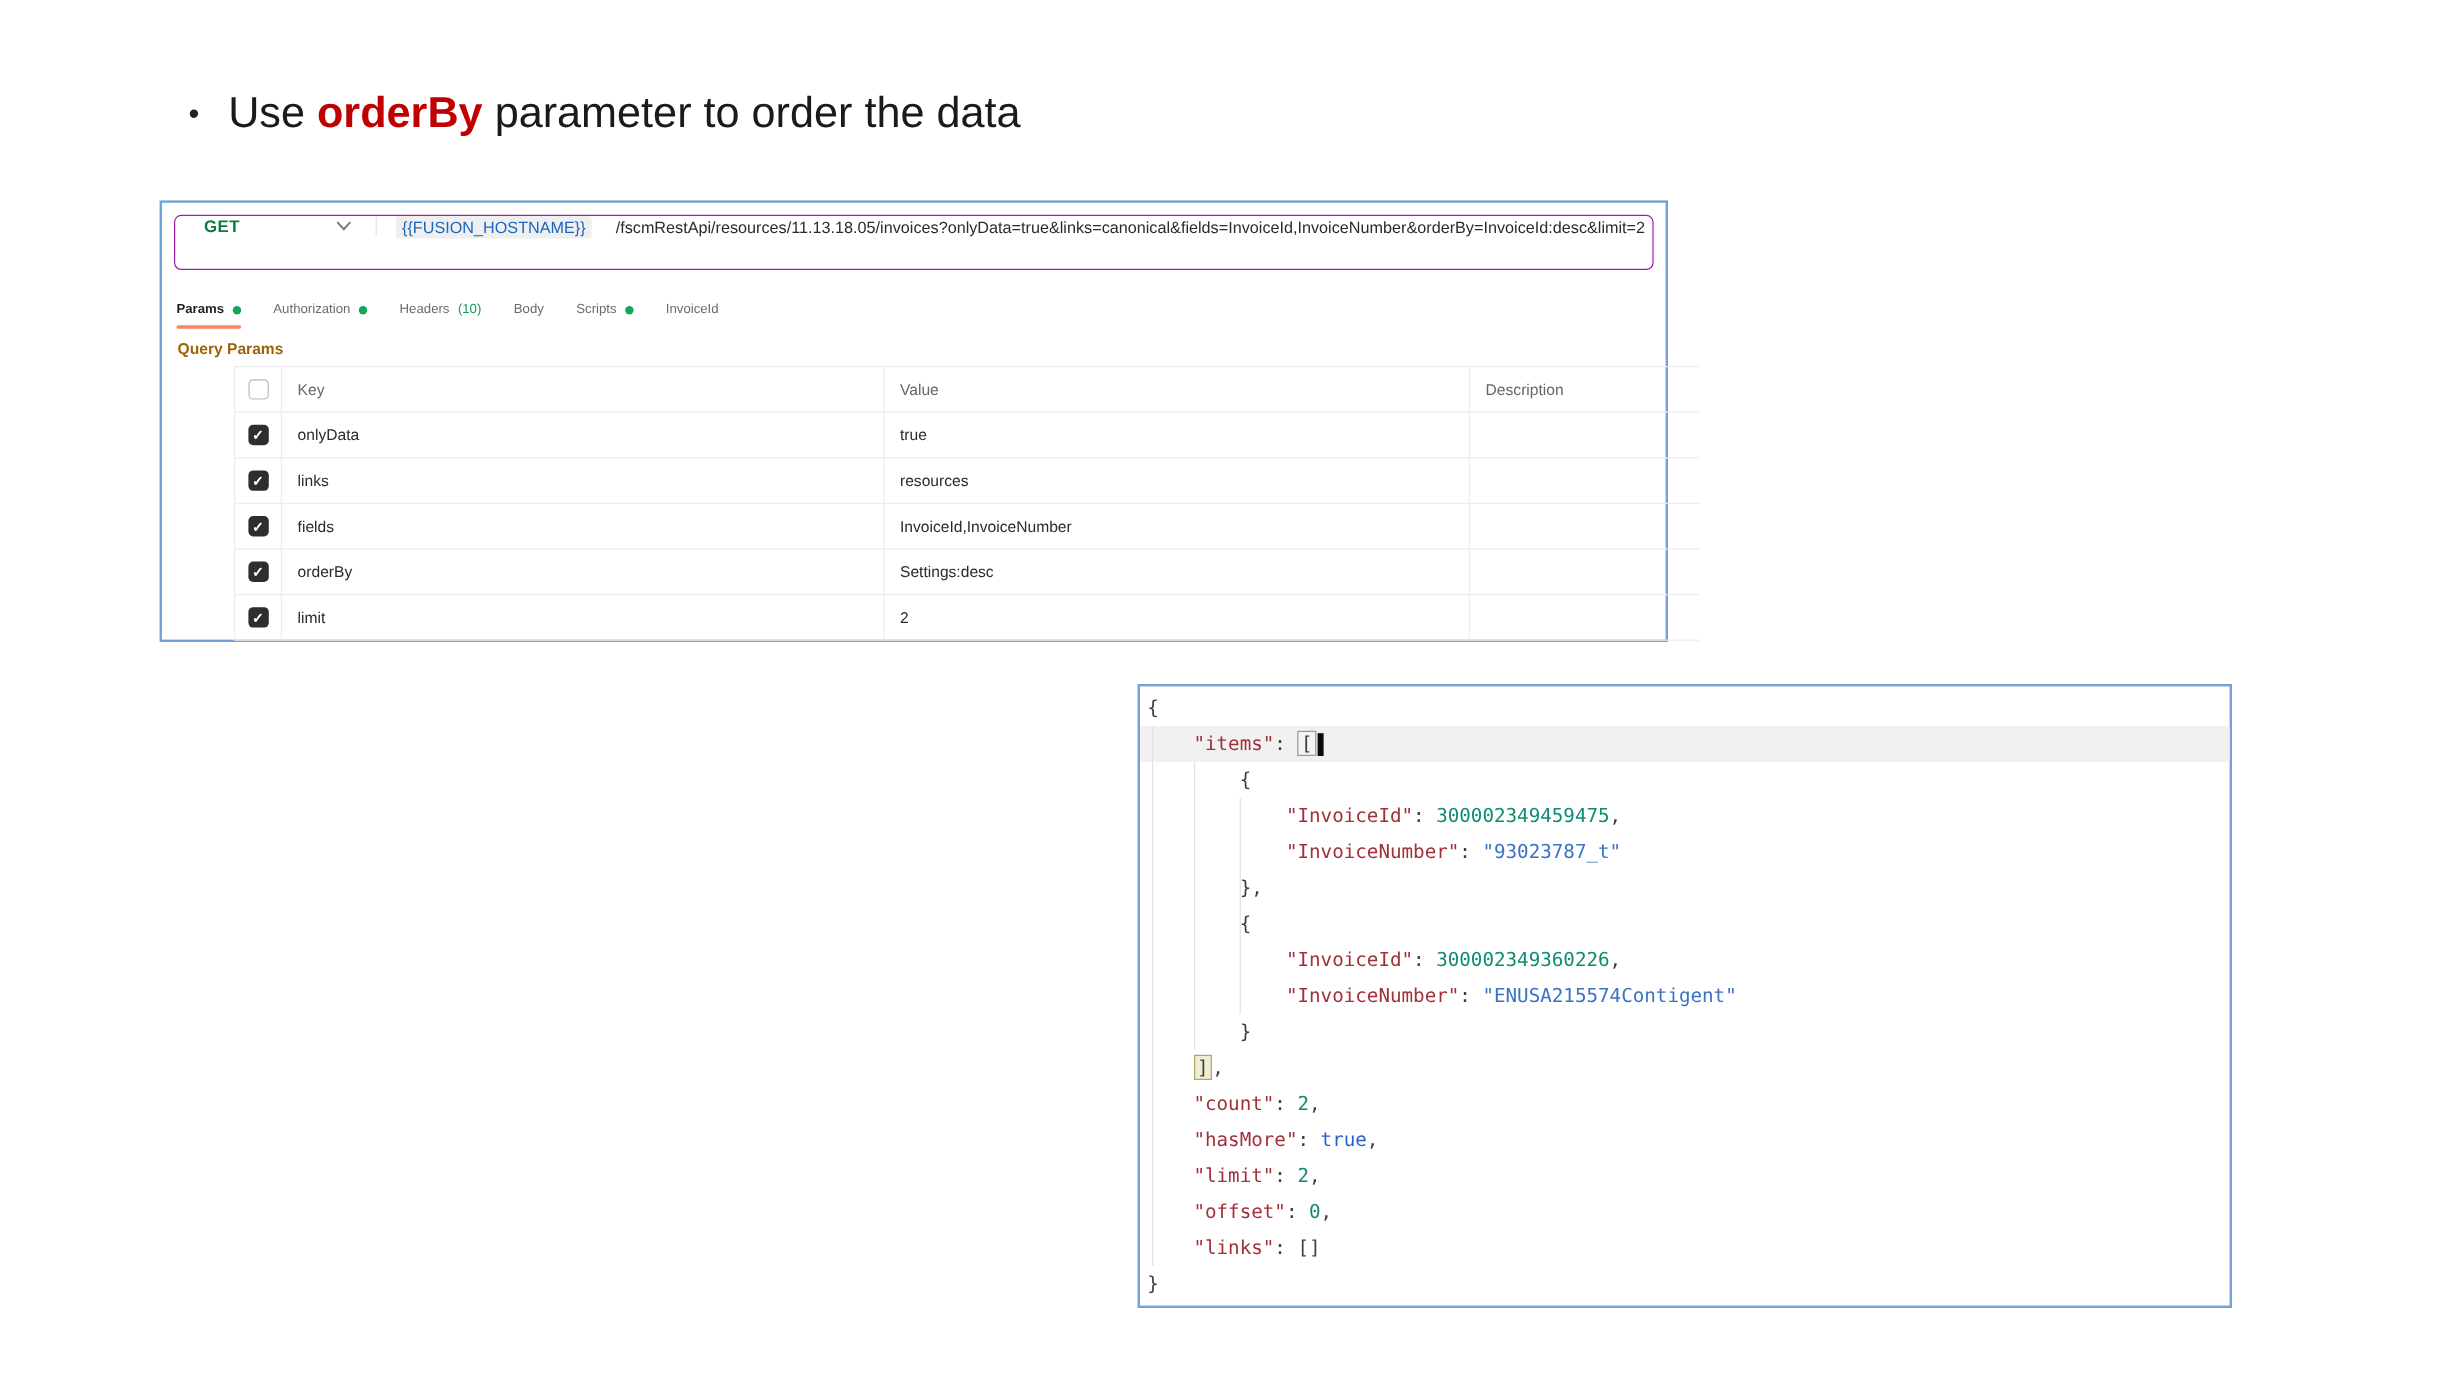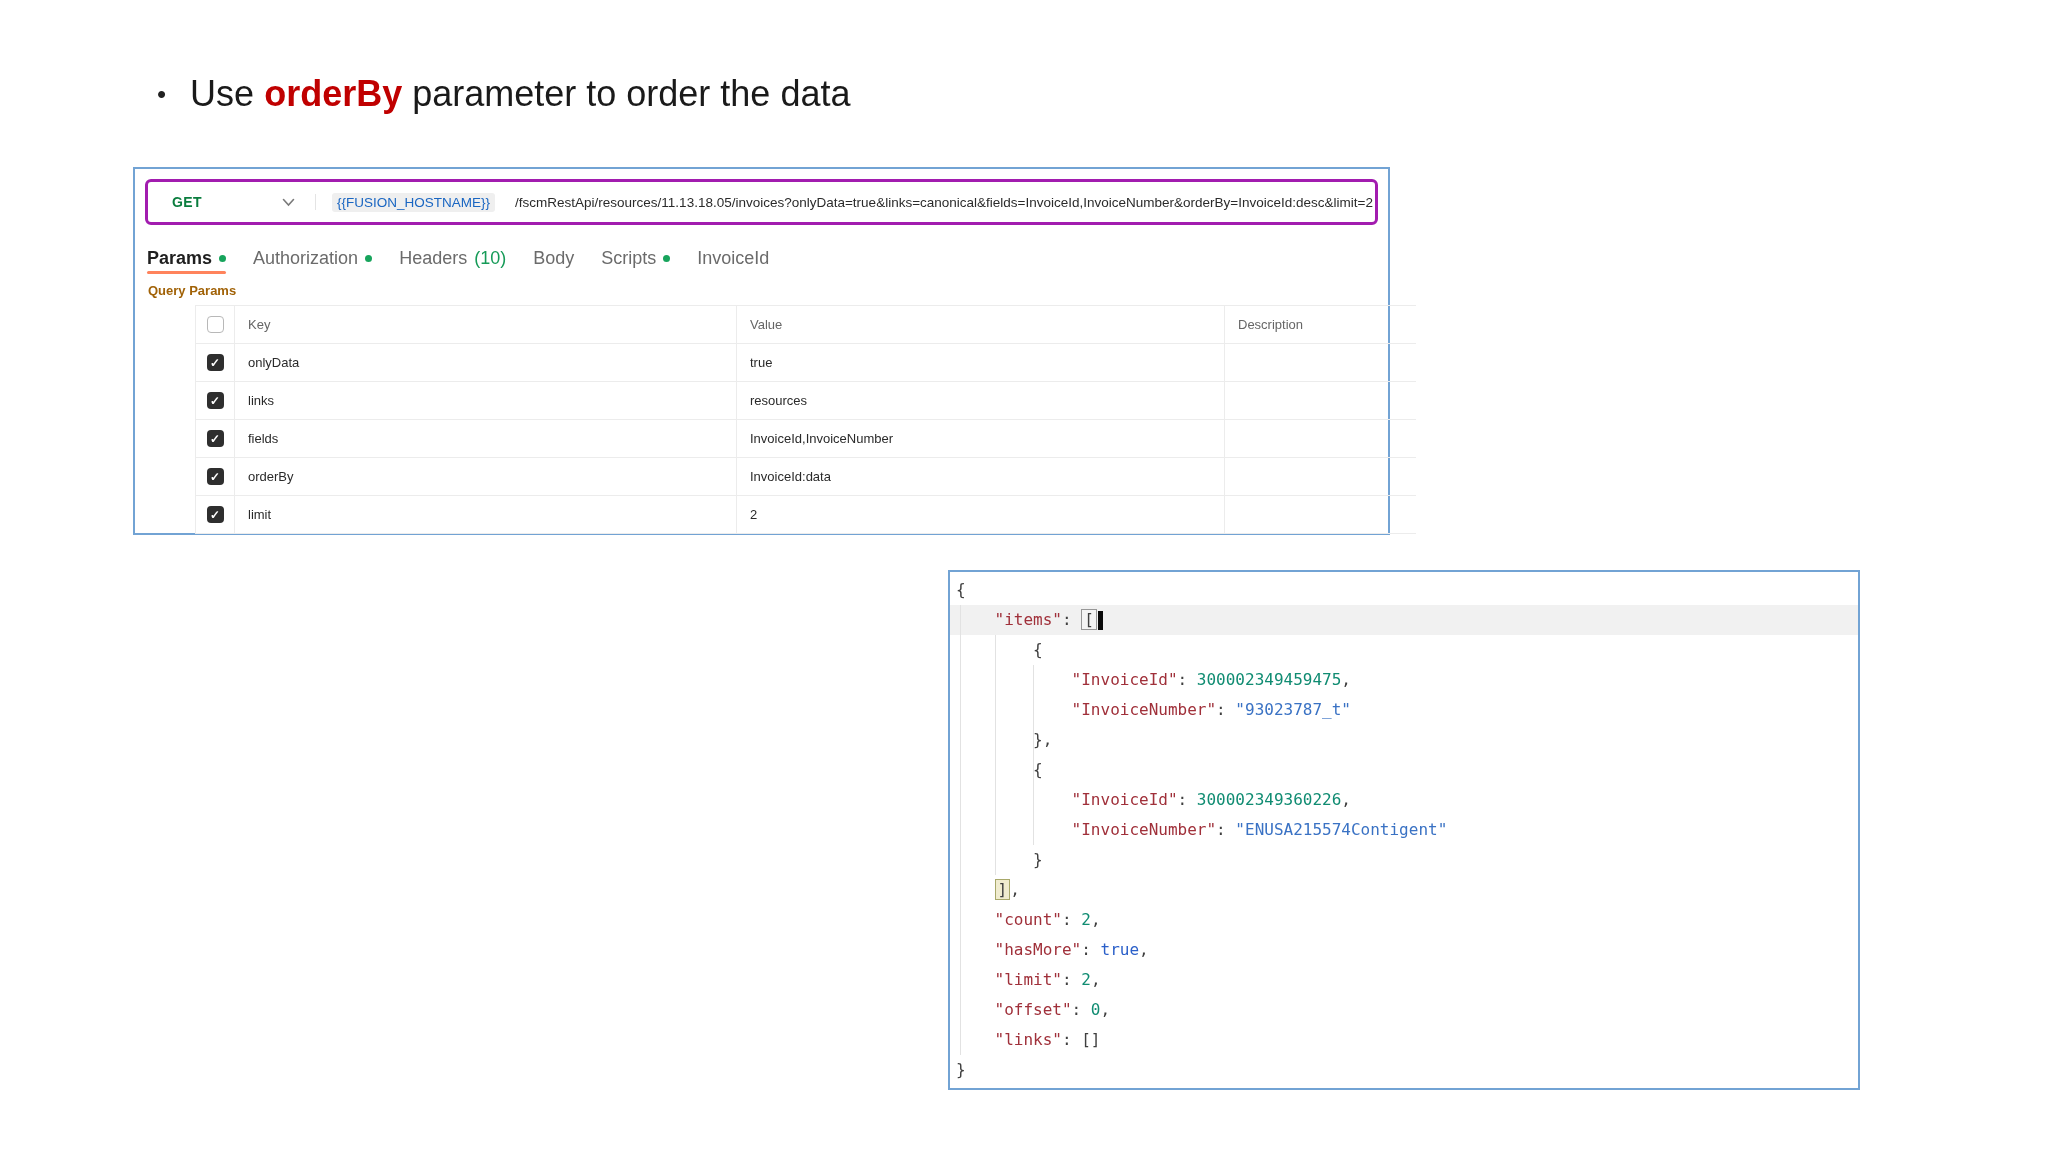--- a/index.html
+++ b/index.html
@@ -16,31 +16,31 @@
   
   .title-row{position:absolute;left:157px;top:70px;display:flex;align-items:center;gap:24px;}
   .bullet{font-size:26px;color:#222;line-height:48px;}
   .title-text{font-size:36px;line-height:48px;color:#1a1a1a;}
   .title-text .hl{color:var(--title-red);font-weight:bold;}
 
   
   .req-panel{position:absolute;left:133px;top:167px;width:1257px;height:368px;
              background:#fff;border:2px solid var(--panel-border-blue);}
   .url-bar{position:absolute;left:10px;top:10px;right:10px;height:46px;
-           border:3px solid #a21caf;border-radius:6px;display:flex;align-items:center;background:#fff;}
+           border:1px solid #a21caf;border-radius:6px;display:flex;align-items:flex-start;background:#fff;}
   .method{width:168px;display:flex;align-items:center;justify-content:space-between;
           padding:0 20px 0 24px;border-right:1px solid #e4e4e4;cursor:pointer;}
   .method-label{font-size:14px;font-weight:bold;letter-spacing:.4px;color:var(--method-green);}
   .url-input{flex:1;display:flex;align-items:center;padding-left:16px;white-space:nowrap;overflow:hidden;}
   .var-pill{background:#efefef;color:var(--variable-blue);font-size:13.5px;
             padding:2px 5px;border-radius:3px;margin-right:20px;}
   .url-path{font-size:13.5px;color:#2b2b2b;}
 
   .tabs{position:absolute;left:12px;top:72px;height:34px;display:flex;gap:27px;
-        align-items:center;font-size:18px;color:#6b6b6b;}
+        align-items:center;font-size:11px;color:#6b6b6b;}
   .tab{position:relative;display:flex;align-items:center;gap:7px;height:34px;cursor:pointer;}
   .tab.active{color:#1f1f1f;font-weight:bold;}
   .tab.active::after{content:"";position:absolute;left:0;bottom:1px;height:3px;width:100%;
         background:var(--accent-orange);border-radius:2px;}
   .dot{width:7px;height:7px;border-radius:50%;background:var(--dot-green);}
   .tab .count{color:var(--header-count-green);}
 
   .section-label{position:absolute;left:13px;top:114px;font-size:13px;font-weight:bold;color:#a16207;}
 
   .ptable{position:absolute;left:32px;top:136px;width:calc(100% - 32px);
@@ -161,21 +161,21 @@
           <div class="cell bordered">InvoiceId,InvoiceNumber</div>
           <div class="cell bordered"></div>
         </div>
         <div class="trow">
           <div class="cell cbcell">
             <span class="checkbox checked">
               <span>✓</span>
             </span>
           </div>
           <div class="cell bordered">orderBy</div>
-          <div class="cell bordered">InvoiceId:data</div>
+          <div class="cell bordered">Settings:desc</div>
           <div class="cell bordered"></div>
         </div>
         <div class="trow">
           <div class="cell cbcell">
             <span class="checkbox checked">
               <span>✓</span>
             </span>
           </div>
           <div class="cell bordered">limit</div>
           <div class="cell bordered">2</div>

